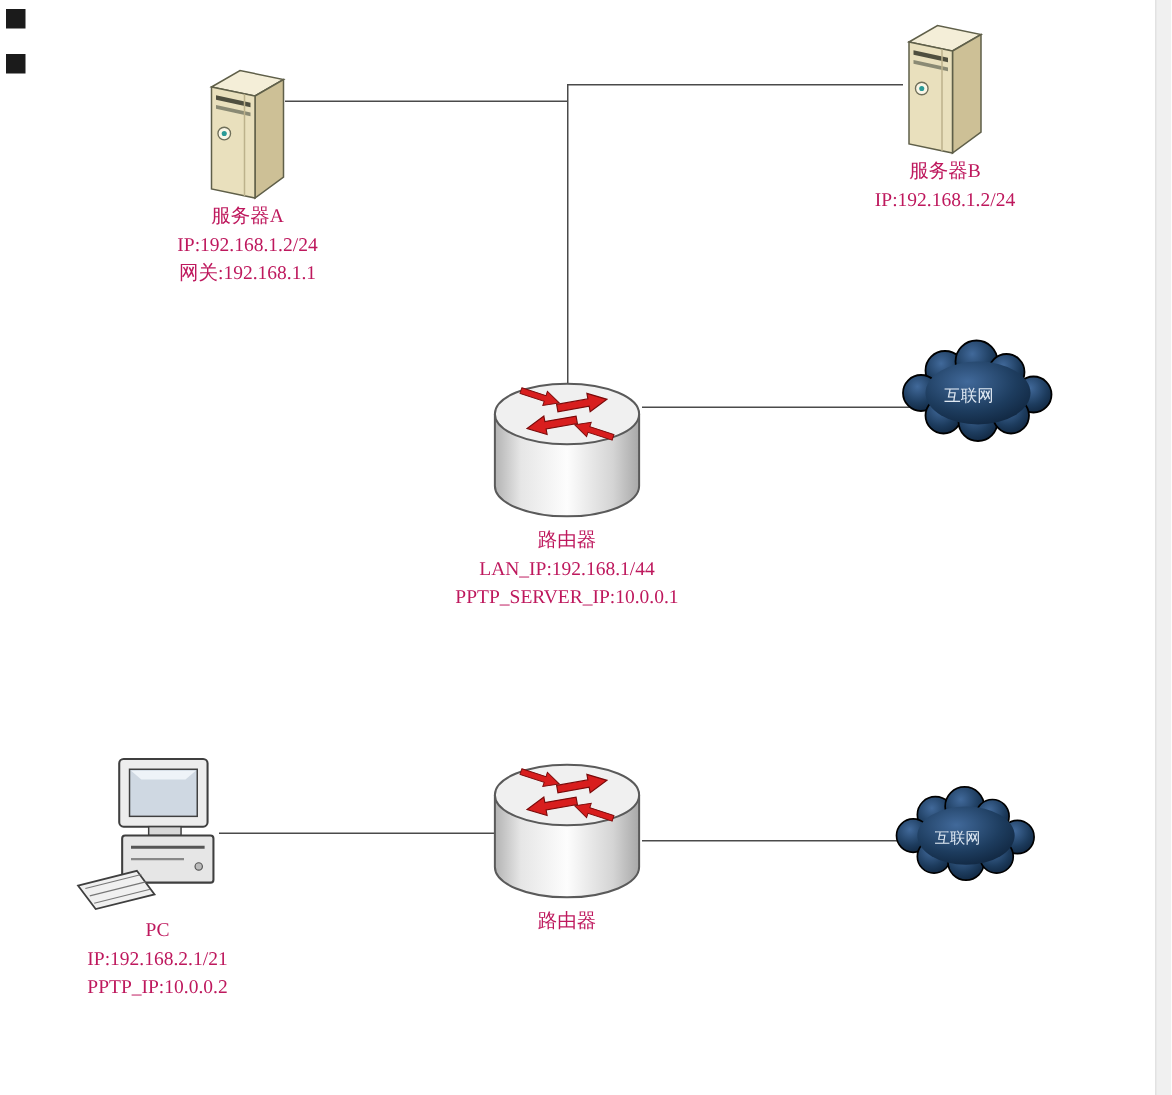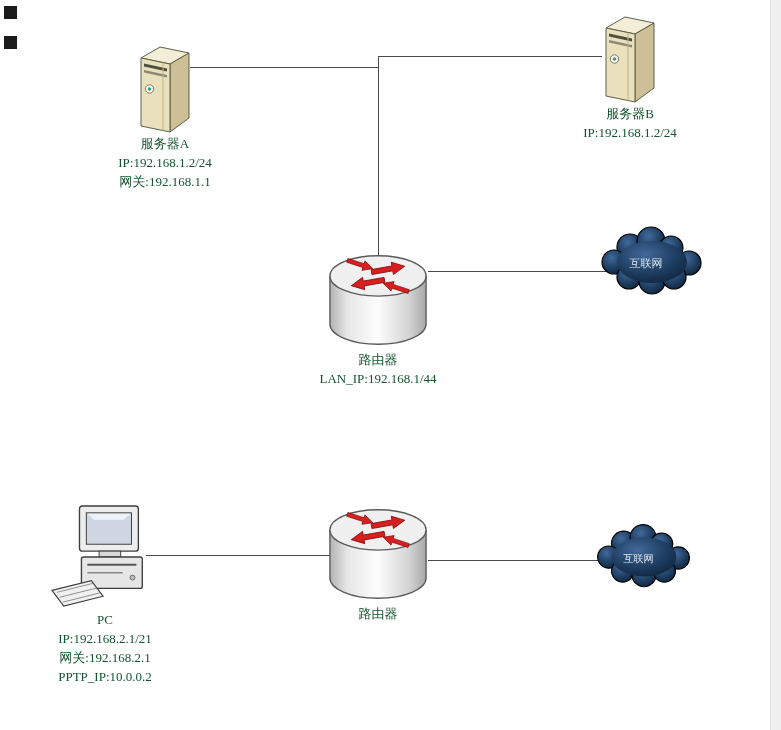--- a/index.html
+++ b/index.html
@@ -9,21 +9,21 @@
     background: #ffffff;
     font-family: "Liberation Serif", "DejaVu Serif", serif;
     color: #000;
   }
   .canvas { position: relative; width: 781px; height: 730px; background: #fff; overflow: hidden; }
 
   .edge { position: absolute; background: #4a4a4a; }
 
   .node { position: absolute; text-align: center; }
   .node svg { display: inline-block; vertical-align: top; }
-  .label { font-size: 13px; line-height: 19px; white-space: nowrap; color: #14532d; }
+  .label { font-size: 13px; line-height: 19px; white-space: nowrap; color: #be185d; }
 
   .mark { position: absolute; width: 13px; height: 13px; background: #1b1b1b; }
   .mark1 { left: 4px; top: 6px; }
   .mark2 { left: 4px; top: 36px; }
 
   .scroll-strip { position: absolute; right: 0; top: 0; width: 11px; height: 100%; background: #f0f0f0; border-left: 1px solid #e2e2e2; }
 
   svg text { font-family: "Liberation Serif", "DejaVu Serif", serif; }
 </style>
 </head>
@@ -128,36 +128,36 @@
     <div class="label">服务器B</div>
     <div class="label">IP:192.168.1.2/24</div>
   </div>
 
   <div class="node" style="left:278px; top:250px; width:200px;">
     <svg width="100" height="100" viewBox="0 0 104 102">
         <use href="#sym-router"></use>
       </svg>
     <div class="label">路由器</div>
     <div class="label">LAN_IP:192.168.1/44</div>
+    <div class="label">PPTP_SERVER_IP:10.0.0.1</div>
   </div>
 
   <div class="node" style="left:596px; top:222px; width:112px;">
     <svg width="112" height="82" viewBox="0 0 112 82">
       <use href="#sym-cloud"></use>
       <text x="50" y="45" text-anchor="middle" font-size="11" fill="#dfe8f2">互联网</text>
     </svg>
   </div>
 
   <div class="node" style="left:20px; top:504px; width:170px;">
     <svg width="110" height="106" viewBox="0 0 112 108">
         <use href="#sym-pc"></use>
       </svg>
     <div class="label">PC</div>
     <div class="label">IP:192.168.2.1/21</div>
-    <div class="label">网关:192.168.2.1</div>
     <div class="label">PPTP_IP:10.0.0.2</div>
   </div>
 
   <div class="node" style="left:278px; top:504px; width:200px;">
     <svg width="100" height="100" viewBox="0 0 104 102">
         <use href="#sym-router"></use>
       </svg>
     <div class="label">路由器</div>
   </div>
 

